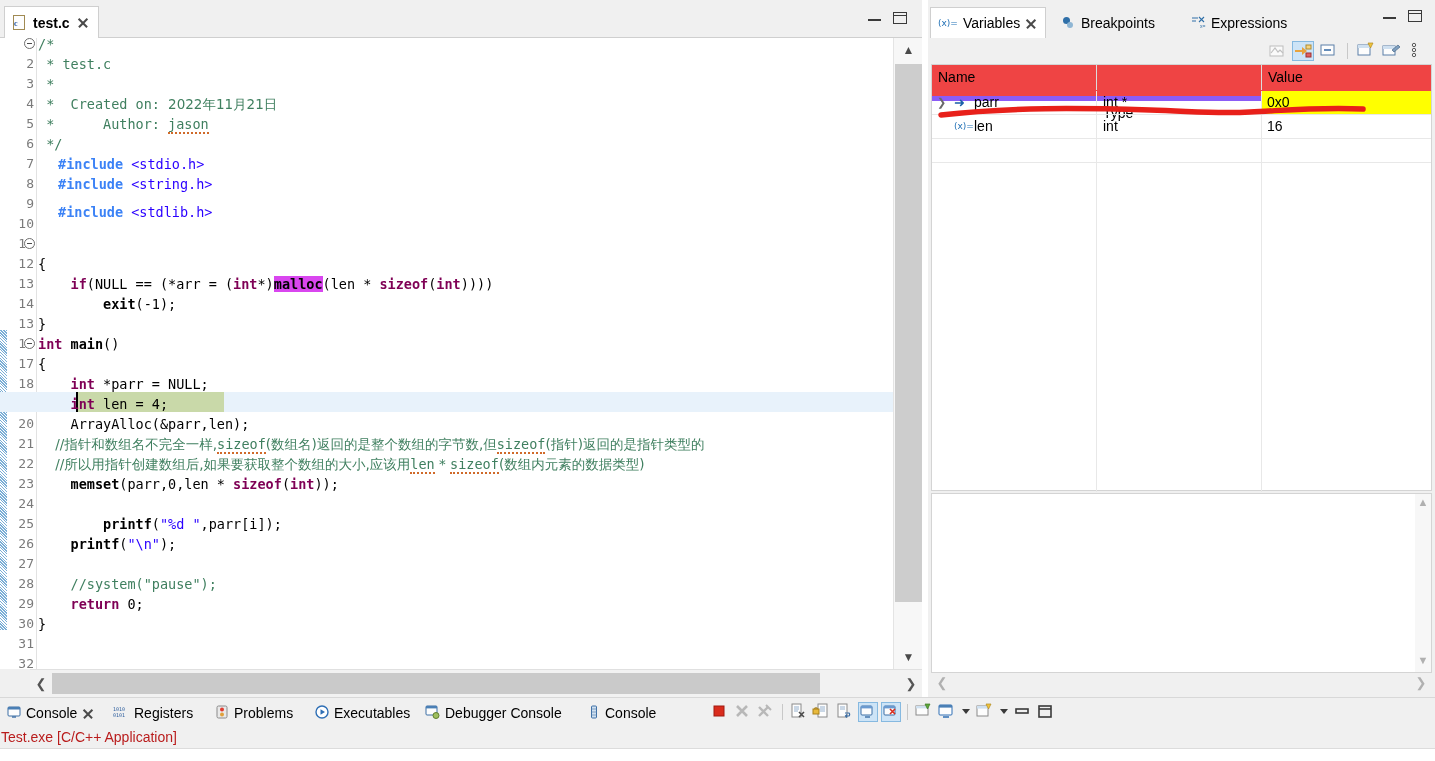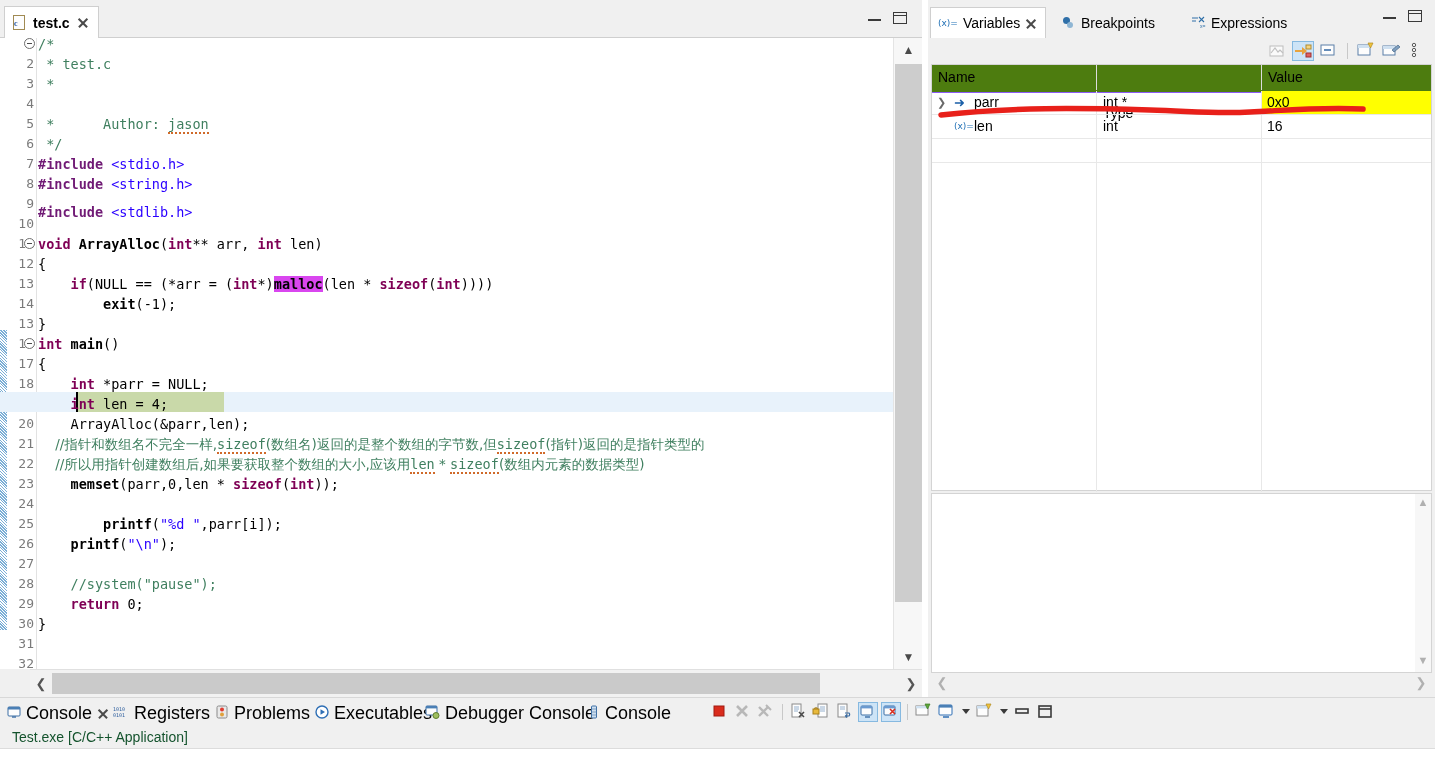--- a/index.html
+++ b/index.html
@@ -90,21 +90,21 @@
     position: absolute; right: 2px; width: 28px; text-align: right;
     font-family: "DejaVu Sans Mono", monospace; font-size: 13px;
     color: #7a7a7a; line-height: 20px; height: 20px;
   }
   .cline {
     position: absolute; left: 0; height: 20px; line-height: 20px; white-space: pre;
     font-family: "DejaVu Sans Mono", monospace; font-size: 13.5px;
   }
   .cline.hl { background: #e8f2fb; left: -38px; padding-left: 38px; width: 922px; }
   .kw   { color: #7f0055; font-weight: bold; }
-  .pre  { color: #701a75; font-weight: bold; }
+  .pre  { color: #3b82f6; font-weight: bold; padding-left: 20px; }
   .hdr  { color: #2a00ff; }
   .str  { color: #2a00ff; }
   .cmt  { color: #3f7f5f; }
   .cmtz { color: #3f7f5f; font-family: "DejaVu Sans", sans-serif; font-size: 13.5px; }
   .plain{ color: #000; }
   .mark { background: #d946ef; }
   .squig { border-bottom: 2px dotted #d06a2a; }
 
   .hl-green {
     position: absolute; height: 20px; background: #c9d9a9;
@@ -194,22 +194,22 @@
   }
   .tbtn { width: 22px; height: 20px; position: relative; display: inline-block; }
   .tbtn.sel { background: #cde4f7; border: 1px solid #86b9e0; }
   .tbsep { width: 1px; height: 16px; background: #c8c8c8; margin: 0 3px; }
 
   #vars-table {
     position: absolute; left: 3px; top: 64px; width: 501px; height: 427px;
     background: #ffffff; border: 1px solid #d4d4d4;
   }
   #vars-header {
-    position: absolute; left: 0; top: 0; width: 499px; height: 28px;
-    background: #4d7c0f; border-bottom: 1px solid #8b5cf6;
+    position: absolute; left: 0; top: 0; width: 499px; height: 36px;
+    background: #ef4444; border-bottom: 5px solid #8b5cf6;
   }
   .vh { position: absolute; top: 0; height: 25px; line-height: 25px; font-size: 14px; padding-left: 6px; color: #000; }
   .vcolsep { position: absolute; top: 0; width: 1px; height: 25px; background: #dcdcdc; }
   .vrow { position: absolute; left: 0; width: 499px; height: 23px; }
   .vrow-sep { position: absolute; left: 0; width: 499px; height: 1px; background: #e8e8e8; }
   .vcell { position: absolute; top: 0; height: 23px; line-height: 23px; font-size: 14px; white-space: nowrap; }
   .vgrid-v { position: absolute; width: 1px; background: #e8e8e8; }
   .vval-hl { background: #ffff00; }
   .twisty { position: absolute; color: #6a6a6a; font-size: 11px; line-height: 23px; }
   .ic-ptr { position: absolute; color: #1b5fa8; font-size: 13px; line-height: 23px; }
@@ -229,30 +229,30 @@
 
   
   #bottom-pane {
     position: absolute; left: 0; top: 697px; width: 1435px; height: 64px;
     background: #f0f0f0; border-top: 1px solid #d8d8d8;
   }
   #bottom-tabbar { position: absolute; left: 0; top: 0; width: 1060px; height: 28px; }
   .btab {
     position: absolute; top: 3px; height: 24px; display: flex; align-items: center; gap: 5px; padding: 0 5px;
   }
-  .btab-label { font-size: 18px; color: #000; white-space: nowrap; }
+  .btab-label { font-size: 14px; color: #000; white-space: nowrap; }
   .btab-close { width: 13px; height: 13px; position: relative; }
   .btab-close::before, .btab-close::after {
     content: ""; position: absolute; left: 0; top: 6px; width: 12px; height: 1.5px; background: #4a4a4a;
   }
   .btab-close::before { transform: rotate(45deg); }
   .btab-close::after  { transform: rotate(-45deg); }
   #console-status {
     position: absolute; left: 0; top: 29px; width: 1435px; height: 20px;
-    font-size: 14px; color: #14532d; padding-left: 12px; line-height: 20px;
+    font-size: 14px; color: #b91c1c; padding-left: 1px; line-height: 20px;
   }
   #console-body {
     position: absolute; left: 0; top: 50px; width: 1435px; height: 14px; background: #ffffff;
     border-top: 1px solid #dcdcdc;
   }
   #console-toolbar {
     position: absolute; right: 4px; top: 2px; height: 24px; display: flex; align-items: center; gap: 3px;
   }
   .cbtn { width: 20px; height: 20px; position: relative; display: inline-block; }
   .cbtn.sel { background: #cde4f7; border: 1px solid #86b9e0; }
@@ -346,27 +346,27 @@
       <div id="code-lines">
 
         <div class="cline hl" style="top:354px;"></div>
 
         <div class="hl-green" style="left:40px;top:354px;width:146px;"></div>
         <div class="caret-v" style="left:38px;top:354px;height:20px;"></div>
 
         <div class="cline" style="top:-4px"><span class="cmt">/*</span></div>
         <div class="cline" style="top:16px"><span class="cmt"> * test.c</span></div>
         <div class="cline" style="top:36px"><span class="cmt"> *</span></div>
+        <div class="cline" style="top:56px"><span class="cmt"> *  Created on: </span><span class="cmtz">2022年11月21日</span></div>
         <div class="cline" style="top:76px"><span class="cmt"> *      Author: </span><span class="cmt squig">jason</span></div>
         <div class="cline" style="top:96px"><span class="cmt"> */</span></div>
         <div class="cline" style="top:116px"><span class="pre">#include</span><span class="plain"> </span><span class="hdr">&lt;stdio.h&gt;</span></div>
         <div class="cline" style="top:136px"><span class="pre">#include</span><span class="plain"> </span><span class="hdr">&lt;string.h&gt;</span></div>
         <div class="cline" style="top:164px"><span class="pre">#include</span><span class="plain"> </span><span class="hdr">&lt;stdlib.h&gt;</span></div>
         <div class="cline" style="top:176px"></div>
-        <div class="cline" style="top:196px"><span class="kw">void</span><span class="plain"> </span><span class="plain" style="font-weight:bold">ArrayAlloc</span><span class="plain">(</span><span class="kw">int</span><span class="plain">** arr, </span><span class="kw">int</span><span class="plain"> len)</span></div>
         <div class="cline" style="top:216px"><span class="plain">{</span></div>
         <div class="cline" style="top:236px"><span class="plain">    </span><span class="kw">if</span><span class="plain">(NULL == (*arr = (</span><span class="kw">int</span><span class="plain">*)</span><span class="plain mark" style="font-weight:bold">malloc</span><span class="plain">(len * </span><span class="kw">sizeof</span><span class="plain">(</span><span class="kw">int</span><span class="plain">))))</span></div>
         <div class="cline" style="top:256px"><span class="plain">        </span><span class="plain" style="font-weight:bold">exit</span><span class="plain">(-1);</span></div>
         <div class="cline" style="top:276px"><span class="plain">}</span></div>
         <div class="cline" style="top:296px"><span class="kw">int</span><span class="plain"> </span><span class="plain" style="font-weight:bold">main</span><span class="plain">()</span></div>
         <div class="cline" style="top:316px"><span class="plain">{</span></div>
         <div class="cline" style="top:336px"><span class="plain">    </span><span class="kw">int</span><span class="plain"> *parr = NULL;</span></div>
         <div class="cline" style="top:356px;background:transparent"><span class="plain">    </span><span class="kw">int</span><span class="plain"> len = </span><span class="plain">4;</span></div>
         <div class="cline" style="top:376px"><span class="plain">    ArrayAlloc(&amp;parr,len);</span></div>
         <div class="cline" style="top:396px"><span class="cmtz">    //指针和数组名不完全一样,</span><span class="cmt squig">sizeof</span><span class="cmtz">(数组名)返回的是整个数组的字节数,但</span><span class="cmt squig">sizeof</span><span class="cmtz">(指针)返回的是指针类型的</span></div>

